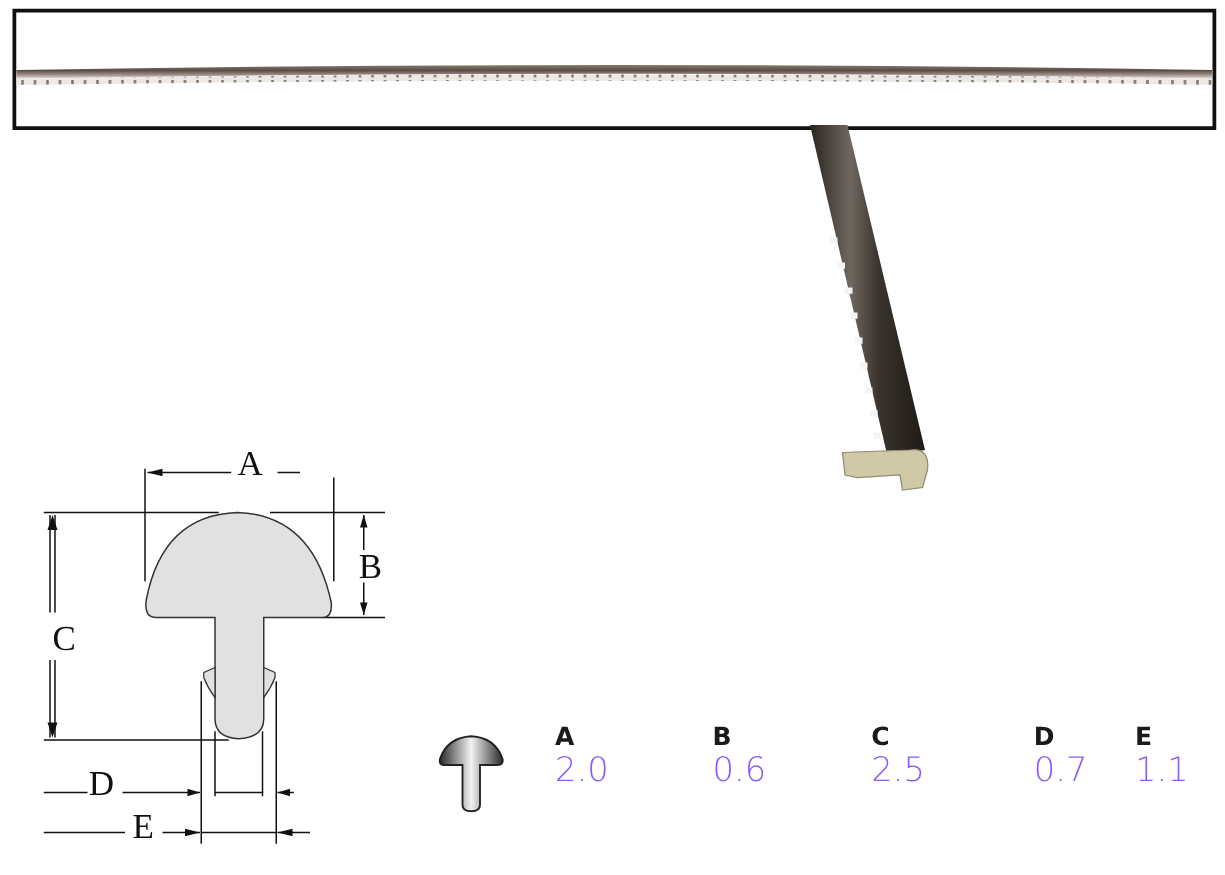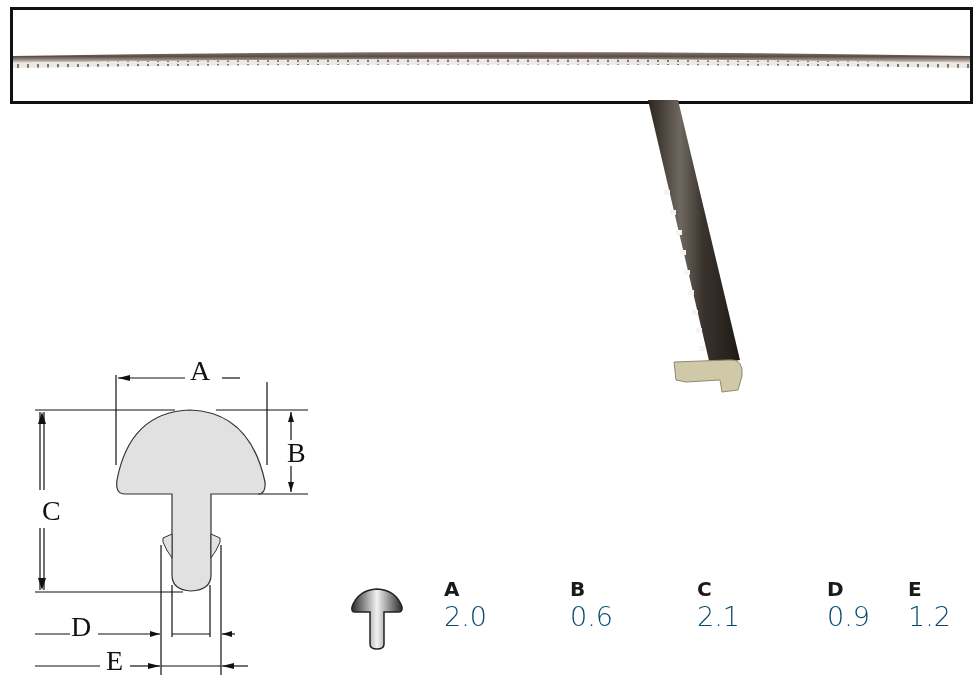--- a/index.html
+++ b/index.html
@@ -5,21 +5,21 @@
   html,body{margin:0;padding:0;background:#fff;}
   body{width:980px;height:700px;position:relative;overflow:hidden;font-family:"DejaVu Serif",serif;}
   .banner{position:absolute;left:10px;top:7px;width:957px;height:91px;border:3px solid #111;background:#fff;box-sizing:content-box;}
   .banner svg{position:absolute;left:0;top:0;}
   .photo{position:absolute;left:630px;top:100px;}
   .diagram{position:absolute;left:0;top:350px;}
   .spec{position:absolute;left:340px;top:570px;width:640px;height:90px;font-family:"DejaVu Sans",sans-serif;}
   .spec .icon{position:absolute;left:10px;top:16px;}
   .col{position:absolute;top:8px;}
   .col .h{font-weight:bold;font-size:20px;color:#1a1a1a;line-height:22px;}
-  .col .v{font-size:27px;color:#0c4a6e;line-height:34px;font-weight:300;}
+  .col .v{font-size:27px;color:#8b5cf6;line-height:34px;font-weight:300;}
 </style>
 </head>
 <body>
 
 <div class="banner">
   <svg width="957" height="91" viewBox="0 0 957 91">
     <defs>
       <linearGradient id="wireG" x1="0" y1="0" x2="0" y2="1">
         <stop offset="0" stop-color="#8a7a70"></stop>
         <stop offset="0.4" stop-color="#5a4d47"></stop>
@@ -139,23 +139,23 @@
   <div class="col" style="left:104px">
     <div class="h">A</div>
     <div class="v">2.0</div>
   </div>
   <div class="col" style="left:230px">
     <div class="h">B</div>
     <div class="v">0.6</div>
   </div>
   <div class="col" style="left:357px">
     <div class="h">C</div>
-    <div class="v">2.1</div>
+    <div class="v">2.5</div>
   </div>
   <div class="col" style="left:487px">
     <div class="h">D</div>
-    <div class="v">0.9</div>
+    <div class="v">0.7</div>
   </div>
   <div class="col" style="left:568px">
     <div class="h">E</div>
-    <div class="v">1.2</div>
+    <div class="v">1.1</div>
   </div>
 </div>
 
 </body></html>

